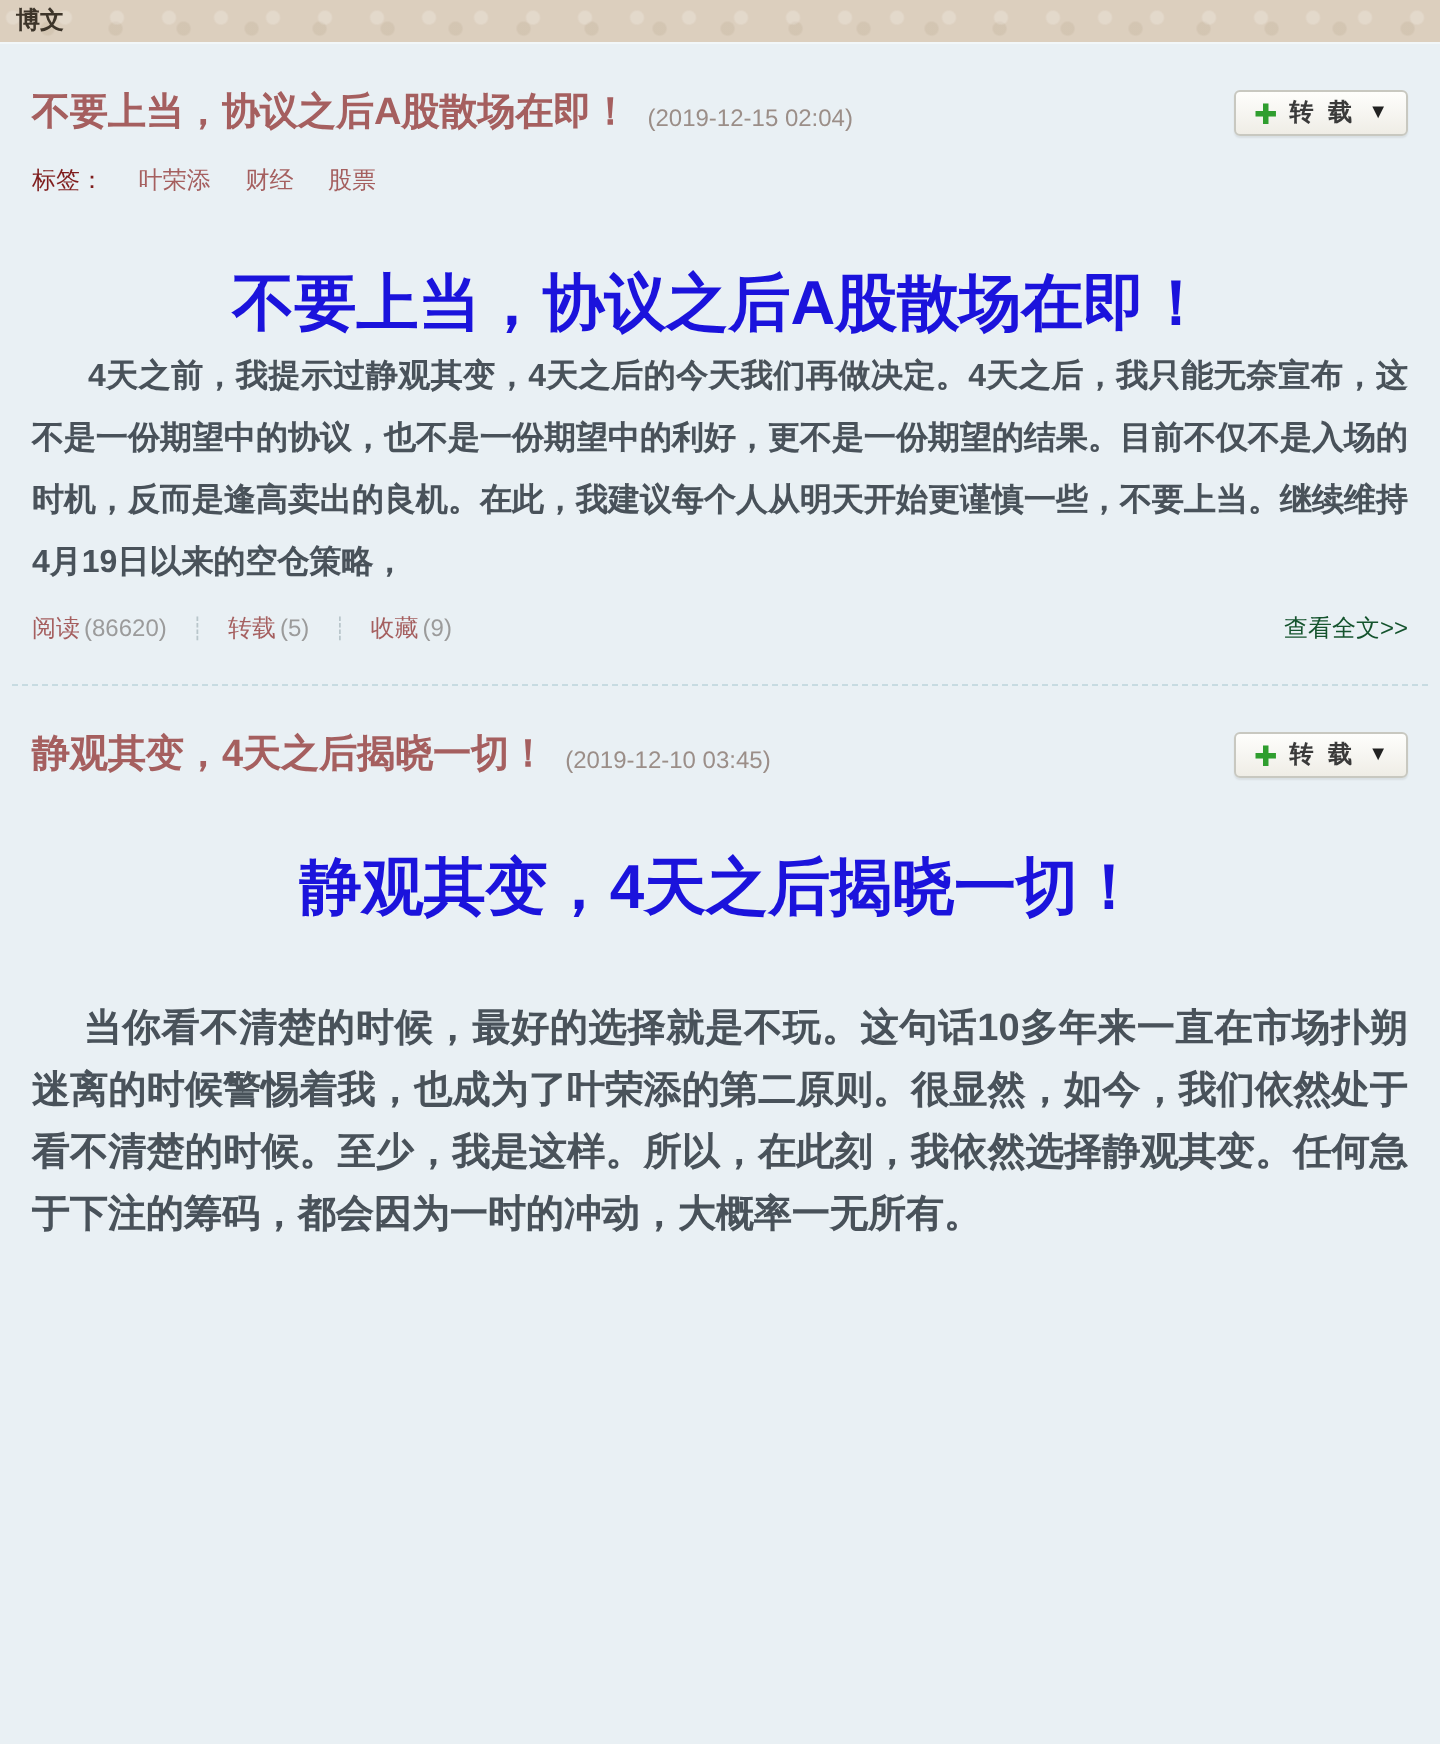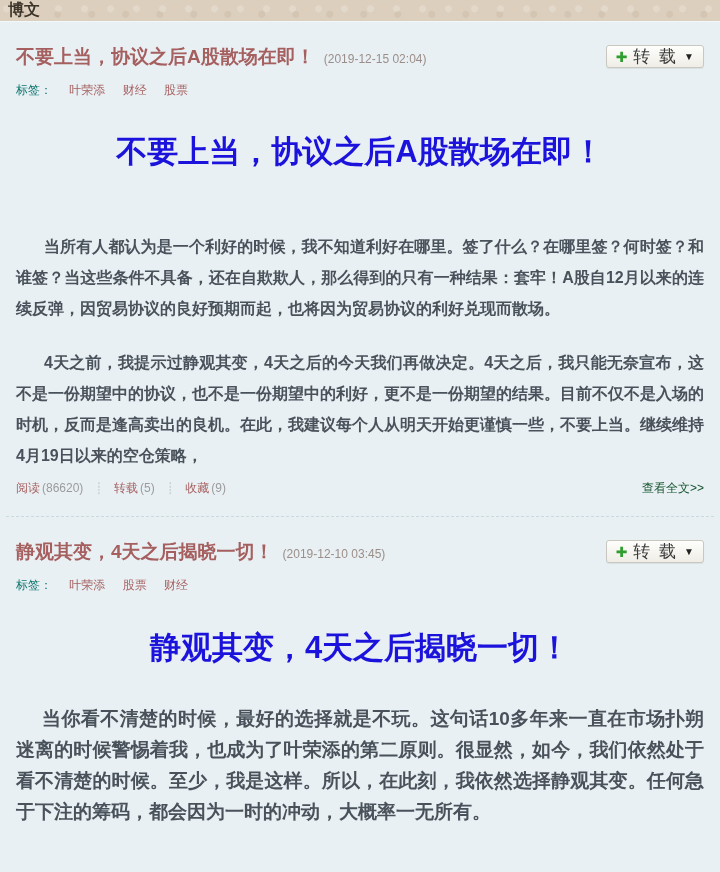--- a/index.html
+++ b/index.html
@@ -16,21 +16,21 @@
     background-color: #dccfbe;
     background-image:
       radial-gradient(circle at 25% 40%, rgba(255,255,255,.20) 0 3px, transparent 4px),
       radial-gradient(circle at 70% 65%, rgba(158,138,108,.14) 0 3px, transparent 4px);
     background-size: 26px 22px, 34px 22px;
     border-bottom: 1px solid #f2f7f9;
     display: flex;
     align-items: center;
   }
   .topbar-title {
-    font-size: 16px;
+    font-size: 12px;
     font-weight: bold;
     color: #3d352a;
     padding-left: 8px;
   }
 
   .content { padding: 0 16px; }
 
   
   .post-header {
     display: flex;
@@ -60,26 +60,26 @@
     border-radius: 3px;
     background: linear-gradient(#fefefc, #efede6);
     box-shadow: 0 1px 1px rgba(0,0,0,.07);
     display: flex;
     align-items: center;
     gap: 6px;
     cursor: pointer;
     font-family: inherit;
   }
   .plus-icon { color: #2f9e2f; font-size: 14px; font-weight: bold; line-height: 1; }
-  .repost-label { font-size: 17px; font-weight: normal; color: #3a3a3a; letter-spacing: 2px; }
+  .repost-label { font-size: 12px; font-weight: bold; color: #3a3a3a; letter-spacing: 2px; }
   .arrow-icon { font-size: 10px; color: #222; line-height: 1; }
 
   
   .tags-row { margin-top: 13px; font-size: 12px; }
-  .tags-label { color: #0f766e; text-align: center; }
+  .tags-label { color: #7f1d1d; text-align: center; }
   .tag { color: #a55f5f; text-decoration: none; margin-left: 14px; cursor: pointer; }
 
   
   .post-heading {
     margin-top: 32px;
     text-align: center;
     font-size: 31px;
     font-weight: bold;
     color: #1b13dc;
     line-height: 42px;
@@ -149,21 +149,20 @@
 
     <div class="tags-row">
       <span class="tags-label">标签：</span>
       <a class="tag">叶荣添</a>
       <a class="tag">财经</a>
       <a class="tag">股票</a>
     </div>
 
     <div class="post-body">
       <h1 class="post-heading">不要上当，协议之后A股散场在即！</h1>
-      <p class="first">当所有人都认为是一个利好的时候，我不知道利好在哪里。签了什么？在哪里签？何时签？和谁签？当这些条件不具备，还在自欺欺人，那么得到的只有一种结果：套牢！A股自12月以来的连续反弹，因贸易协议的良好预期而起，也将因为贸易协议的利好兑现而散场。</p>
       <p>4天之前，我提示过静观其变，4天之后的今天我们再做决定。4天之后，我只能无奈宣布，这不是一份期望中的协议，也不是一份期望中的利好，更不是一份期望的结果。目前不仅不是入场的时机，反而是逢高卖出的良机。在此，我建议每个人从明天开始更谨慎一些，不要上当。继续维持4月19日以来的空仓策略，</p>
     </div>
 
     <div class="post-stats">
       <a class="stat-link">
         <span>阅读</span><span class="stat-count">(86620)</span>
       </a>
       <span class="stat-sep">┊</span>
       <a class="stat-link">
         <span>转载</span><span class="stat-count">(5)</span>
@@ -182,26 +181,20 @@
     <div class="post-header">
       <a class="post-title">静观其变，4天之后揭晓一切！</a>
       <span class="post-time">(2019-12-10 03:45)</span>
       <button class="repost-btn">
         <span class="plus-icon">✚</span>
         <span class="repost-label">转 载</span>
         <span class="arrow-icon">▼</span>
       </button>
     </div>
 
-    <div class="tags-row">
-      <span class="tags-label">标签：</span>
-      <a class="tag">叶荣添</a>
-      <a class="tag">股票</a>
-      <a class="tag">财经</a>
-    </div>
 
     <div class="post-body">
       <h1 class="post-heading">静观其变，4天之后揭晓一切！</h1>
       <p class="first">当你看不清楚的时候，最好的选择就是不玩。这句话10多年来一直在市场扑朔迷离的时候警惕着我，也成为了叶荣添的第二原则。很显然，如今，我们依然处于看不清楚的时候。至少，我是这样。所以，在此刻，我依然选择静观其变。任何急于下注的筹码，都会因为一时的冲动，大概率一无所有。</p>
     </div>
   </article>
 
 </div>
 
 </body></html>

